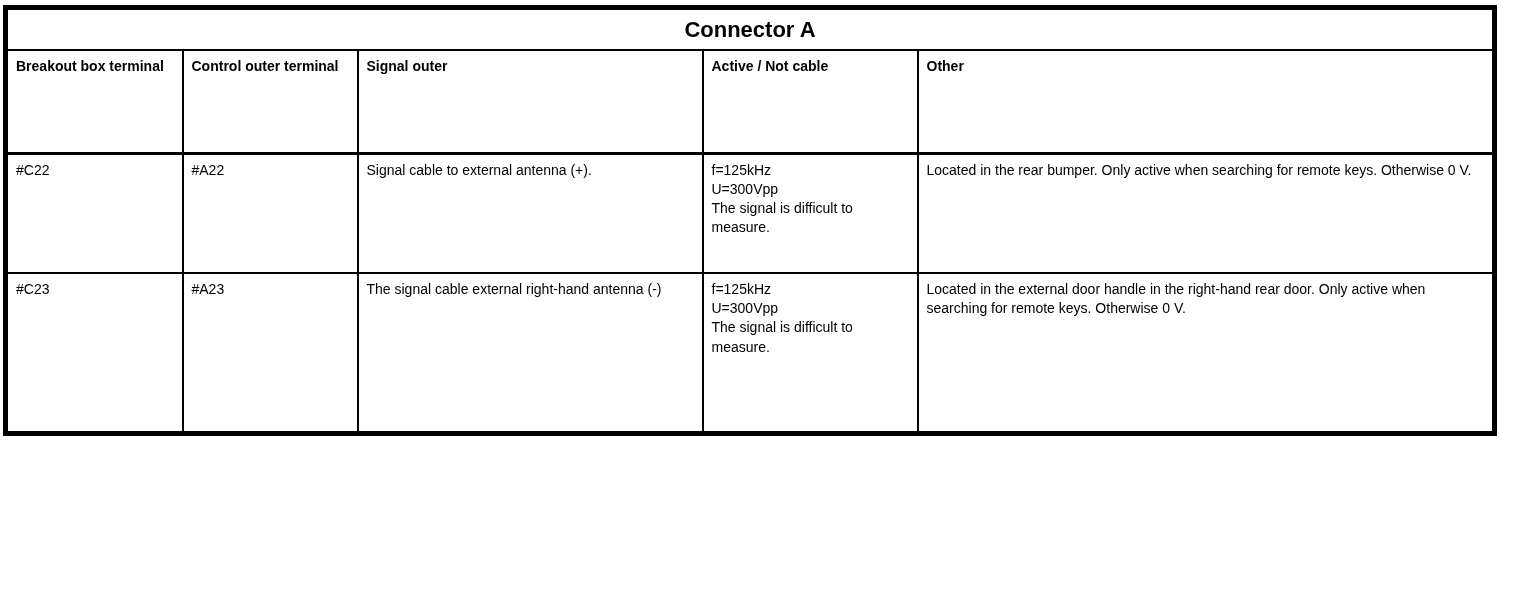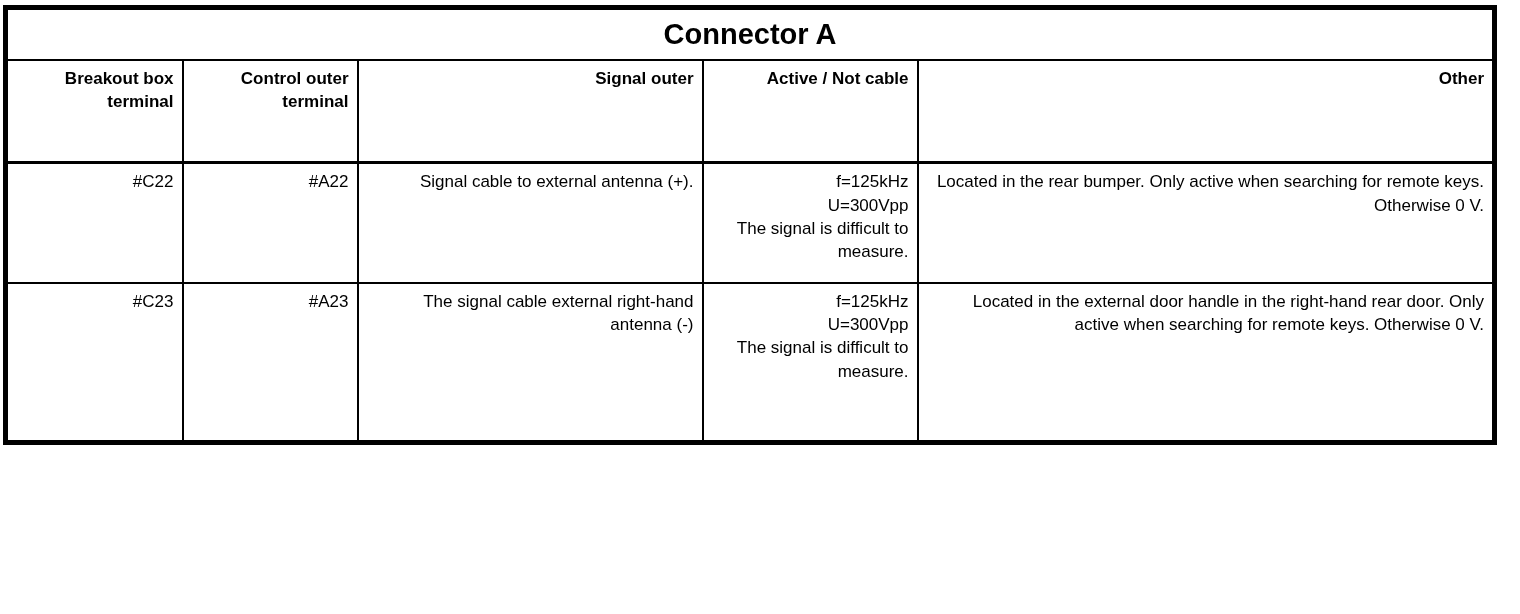--- a/index.html
+++ b/index.html
@@ -45,36 +45,36 @@
   
   table.connector-table {
     border: 5px solid #000000;
   }
 
   
   td, th {
     border: 2px solid #000000;
     vertical-align: top;
     padding: 6px 8px 4px 8px;
-    font-size: 17px;
+    font-size: 14px;
     line-height: 1.37;
     font-weight: normal;
-    text-align: right;
+    text-align: left;
     background: #ffffff;
   }
 
   
   tr.title-row td {
     border-left: none;
     border-right: none;
     border-top: none;
     border-bottom: 2px solid #000000;
     text-align: center;
     font-weight: bold;
-    font-size: 29px;
+    font-size: 22px;
     height: 42px;
     padding-top: 5px;
     padding-bottom: 4px;
   }
 
   
   tr.header-row th {
     font-weight: bold;
     height: 103px;
     border-top: none;

